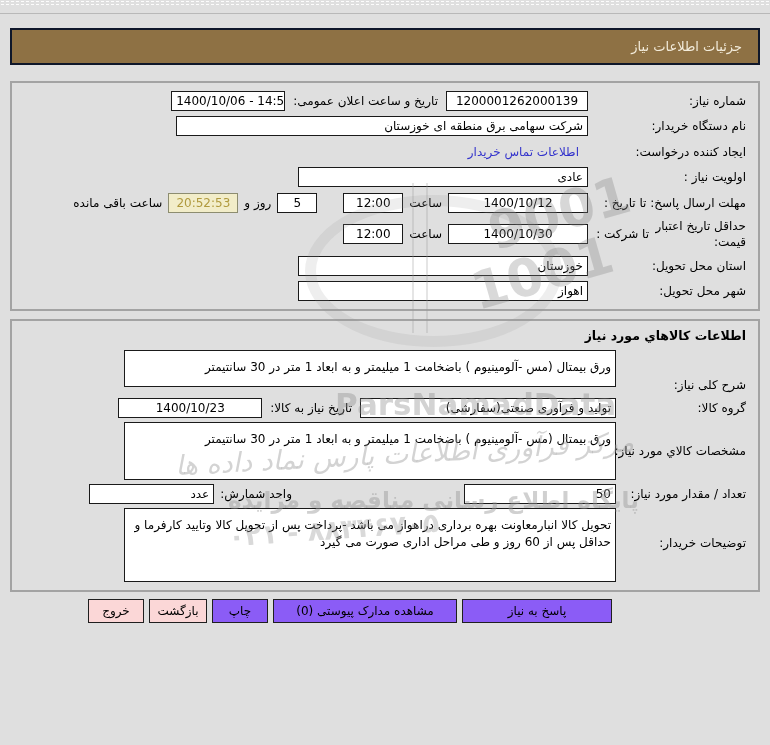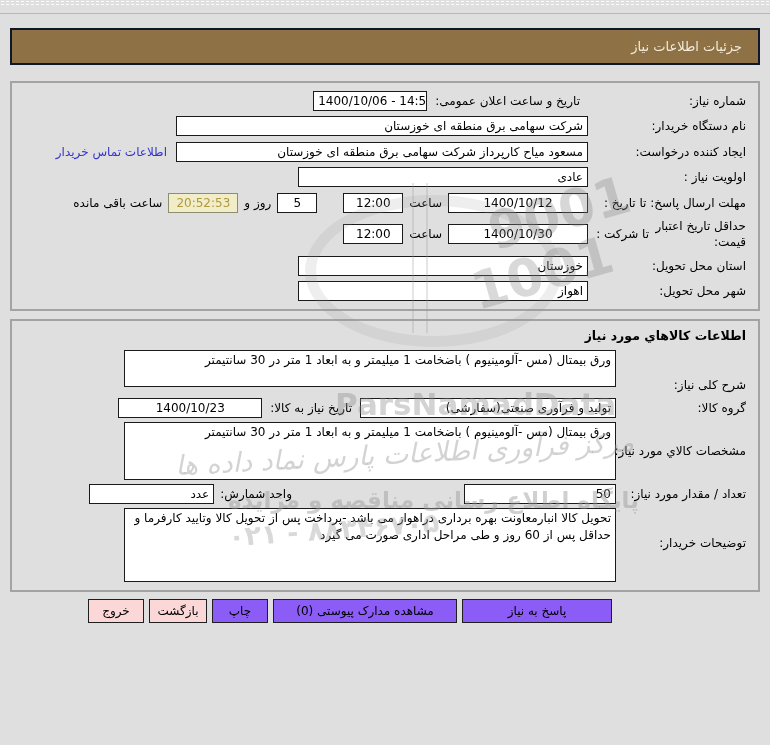--- a/index.html
+++ b/index.html
@@ -23,21 +23,21 @@
   #panel1{top:81px;height:230px;padding:8px 12px;display:flex;flex-direction:column;justify-content:space-between;}
   #panel2{top:319px;height:273px;padding:7px 12px;}
 
   .row{display:flex;align-items:center;min-height:20px;}
   .lblcol{flex:0 0 158px;width:158px;}
   .lblcol2{flex:0 0 130px;width:130px;}
   .lbl{white-space:nowrap;}
   .box{background:#fff;border:1px solid #1a1a1a;height:20px;line-height:18px;
     box-sizing:border-box;padding:0 4px;overflow:hidden;white-space:nowrap;flex:0 0 auto;}
   .area{background:#fff;border:1px solid #1a1a1a;box-sizing:border-box;
-    padding:1px 4px;overflow:hidden;line-height:1.45;flex:0 0 auto;}
+    padding:8px 4px;overflow:hidden;line-height:1.45;flex:0 0 auto;}
   .center{text-align:center;}
   .ltr{direction:ltr;unicode-bidi:embed;}
   .link{color:#3333cc;cursor:pointer;margin-right:9px;white-space:nowrap;}
   .countdown{background:#f2edc9;border:1px solid #8d8d70;color:#b09a3e;}
   .wraplbl{width:97px;line-height:1.35;white-space:normal;}
   .spacer26{flex:0 0 26px;}
   .mx6{margin:0 6px;}
   .mx8{margin:0 8px;}
   .p2title{font-weight:bold;font-size:12.5px;height:22px;}
   .mb6{margin-bottom:6px;}
@@ -70,32 +70,32 @@
 <div class="topline"></div>
 
 <div class="titlebar">
   <span>جزئیات اطلاعات نیاز</span>
 </div>
 
 <div class="panel" id="panel1">
 
   <div class="row">
     <span class="lblcol lbl">شماره نیاز:</span>
+    <span class="box center ltr" style="width:142px">1200001262000139</span>
     <span class="lbl mx8">تاریخ و ساعت اعلان عمومی:</span>
     <span class="box center ltr" style="width:114px">1400/10/06 - 14:57</span>
   </div>
 
   <div class="row">
     <span class="lblcol lbl">نام دستگاه خریدار:</span>
     <span class="box" style="width:412px">شرکت سهامی برق منطقه ای خوزستان</span>
   </div>
 
   <div class="row">
     <span class="lblcol lbl">ایجاد کننده درخواست:</span>
-    <span class="box" style="width:412px">مسعود میاح کارپرداز شرکت سهامی برق منطقه ای خوزستان</span>
     <span class="link">اطلاعات تماس خریدار</span>
   </div>
 
   <div class="row">
     <span class="lblcol lbl">اولویت نیاز :</span>
     <span class="box" style="width:290px">عادی</span>
   </div>
 
   <div class="row">
     <span class="lblcol lbl" style="white-space:nowrap">مهلت ارسال پاسخ: تا تاریخ :</span>

